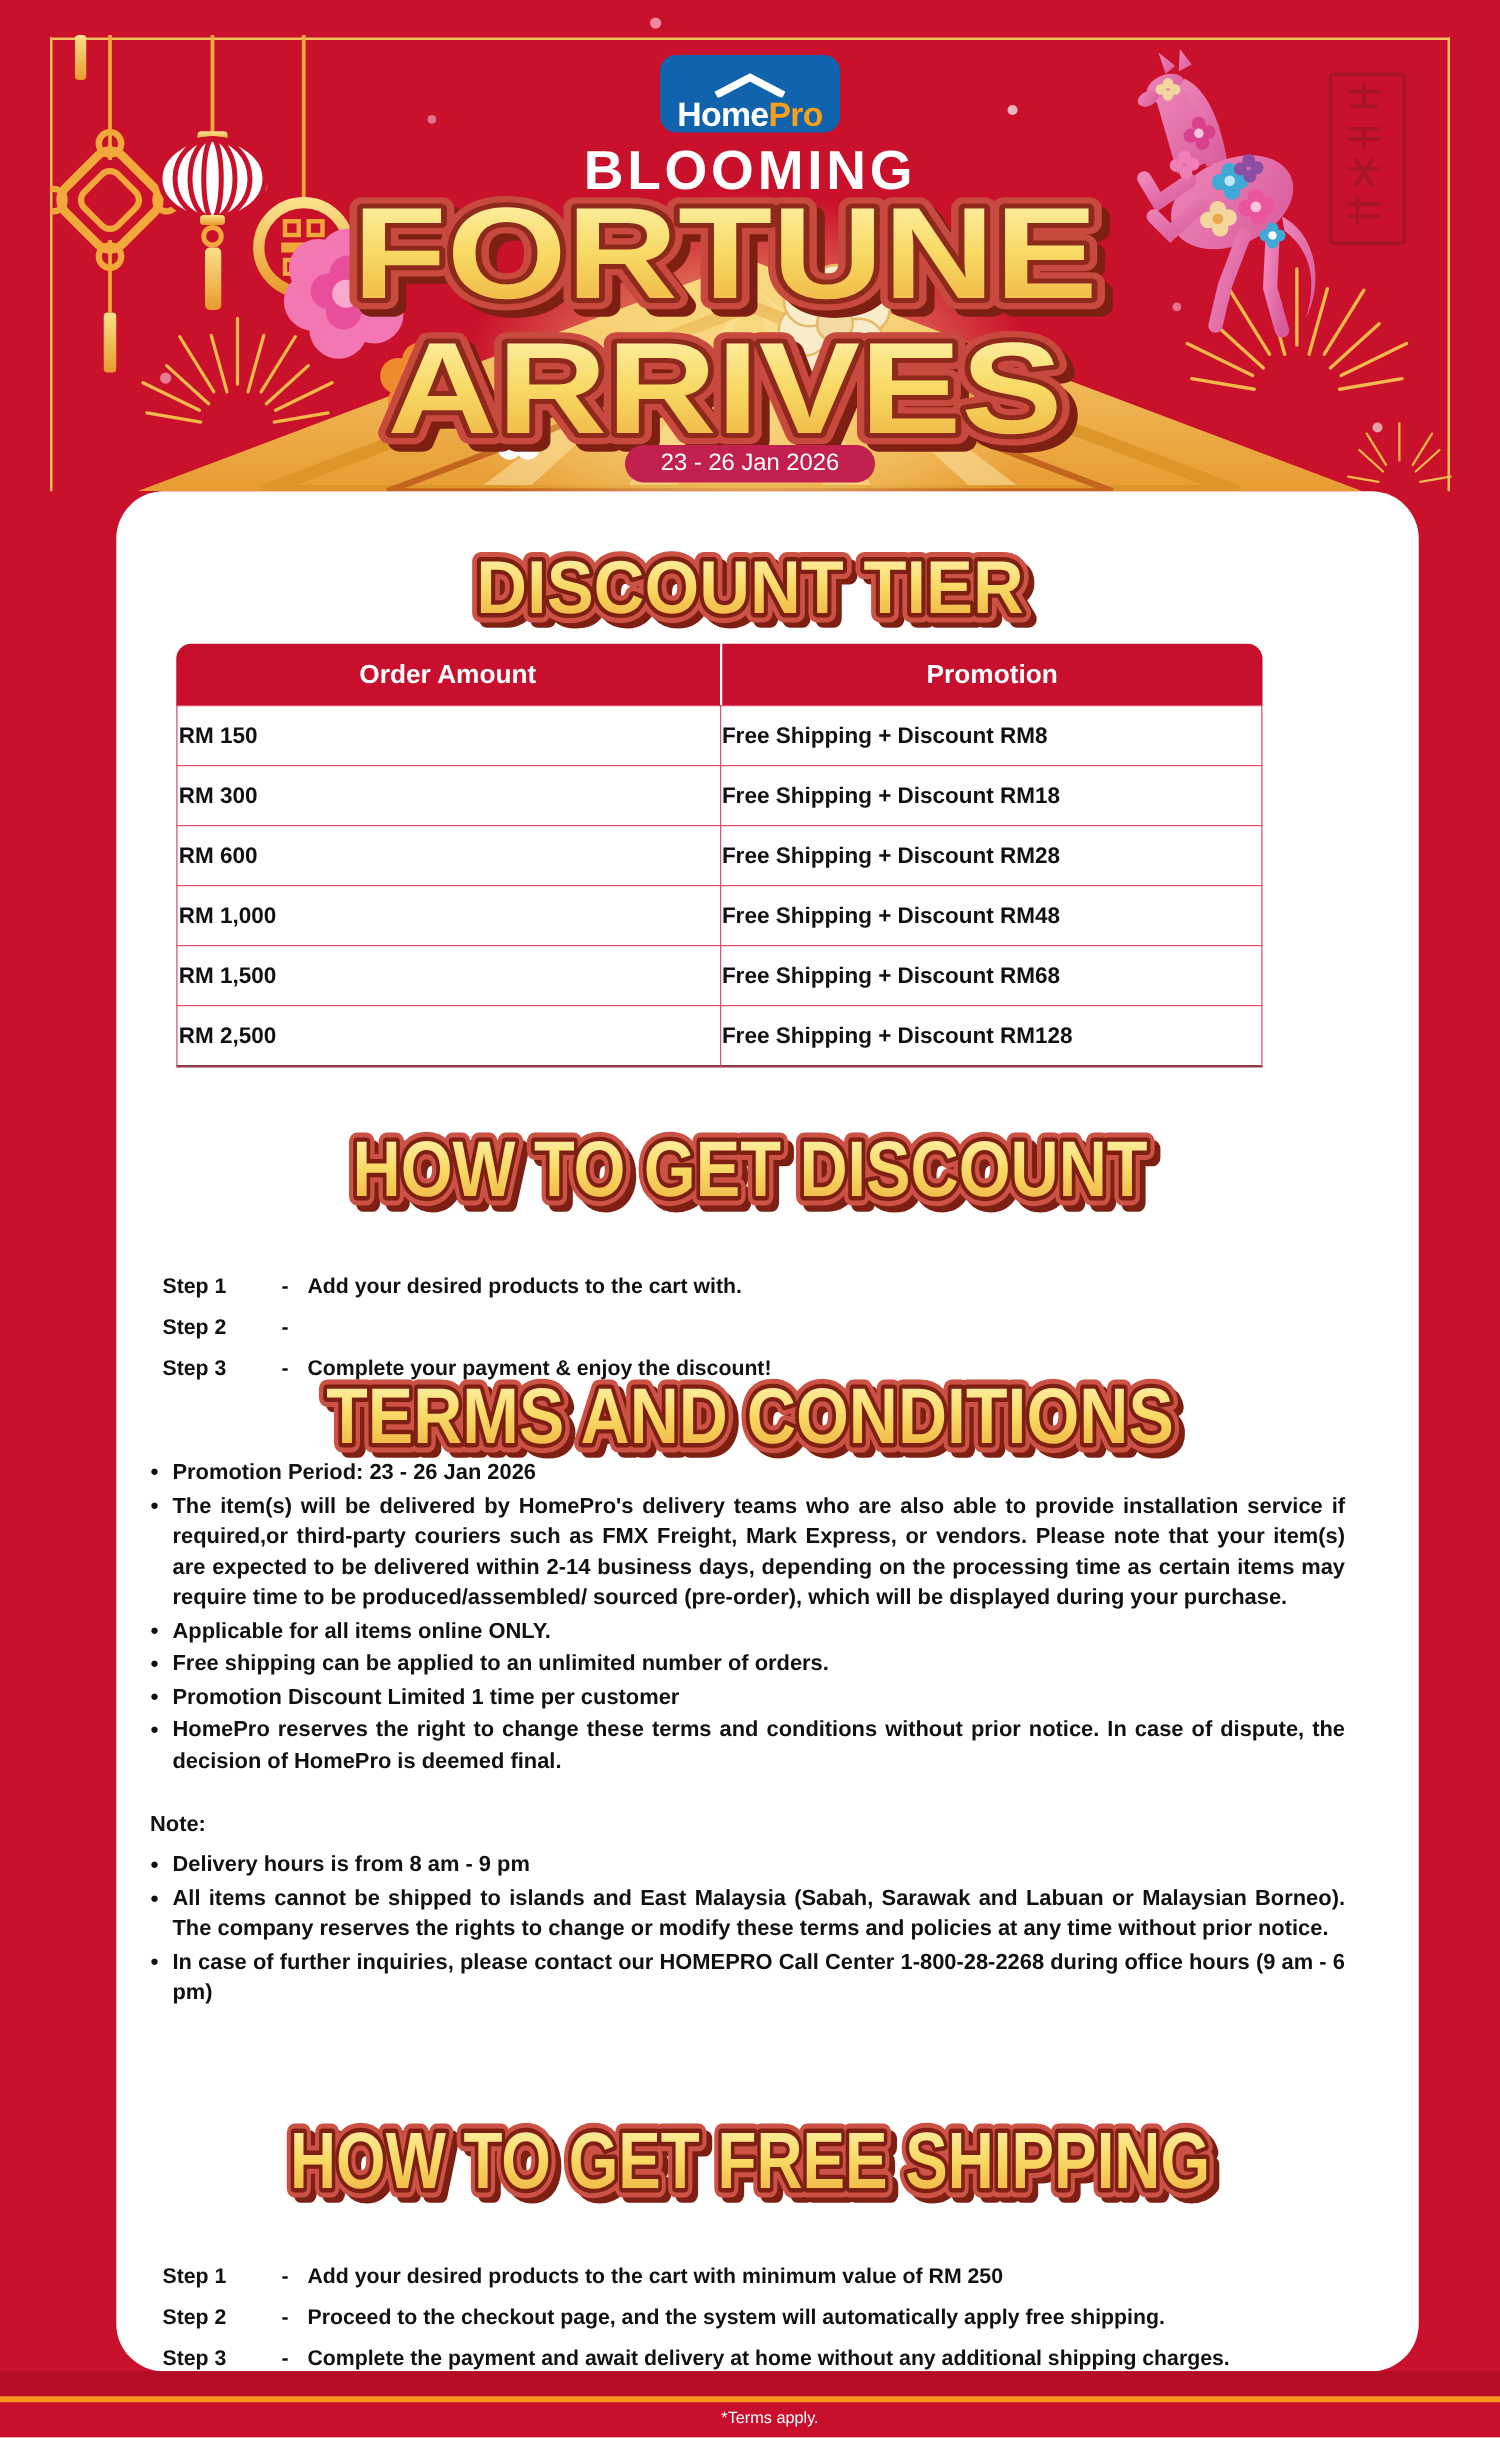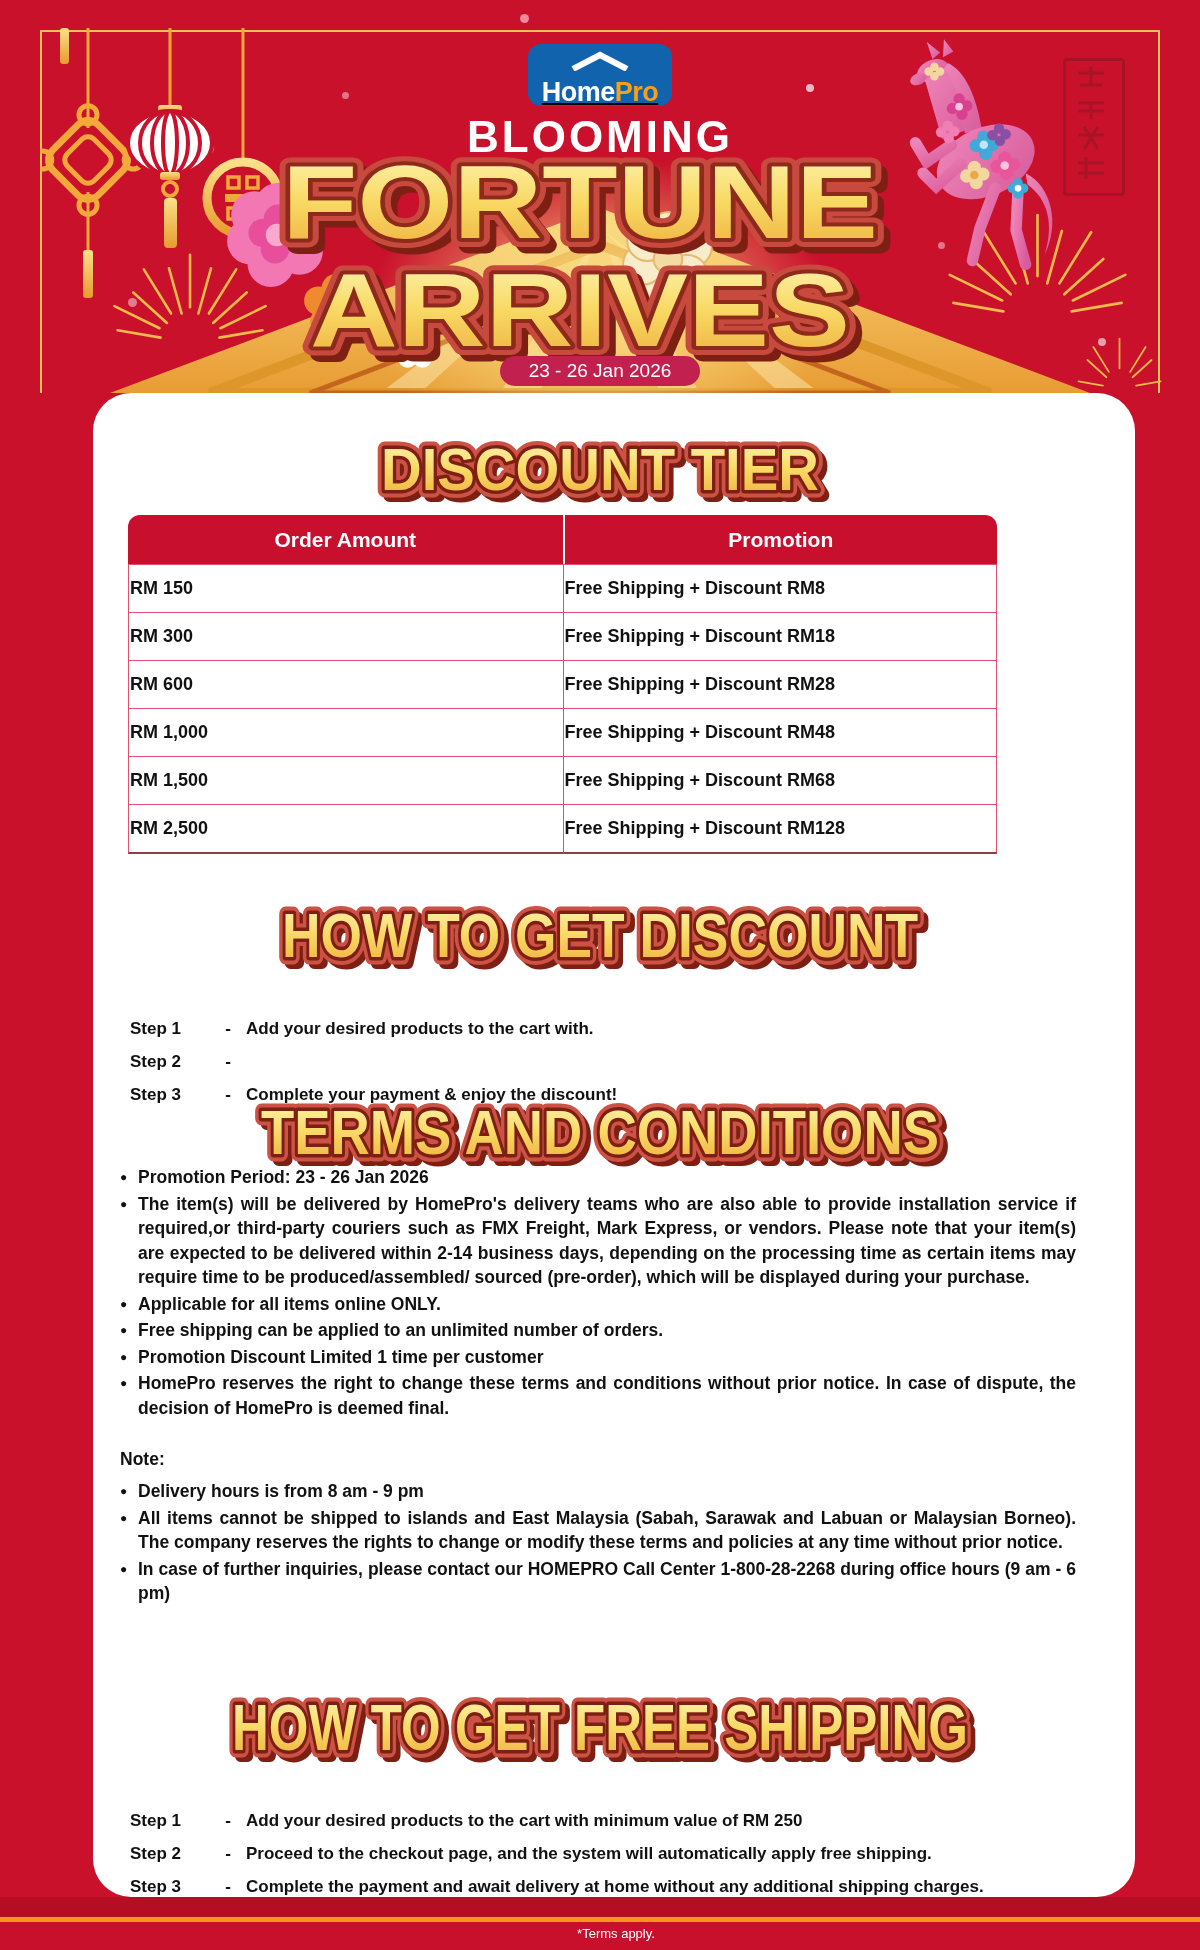--- a/index.html
+++ b/index.html
@@ -18,35 +18,35 @@
   svg.fancy text{font-family:"Liberation Sans","DejaVu Sans",sans-serif;font-weight:bold;
       text-anchor:middle;}
   .t-depth{fill:#7E1F14;stroke:#7E1F14;stroke-width:14px;stroke-linejoin:round;}
   .t-rim{fill:none;stroke:#CB5244;stroke-width:15px;stroke-linejoin:round;}
   .t-front{fill:url(#goldgrad);stroke:#7E1F14;stroke-width:7px;paint-order:stroke;stroke-linejoin:round;}
   .tt-depth{fill:#7E1F14;stroke:#7E1F14;stroke-width:17px;stroke-linejoin:round;}
   .tt-rim{fill:none;stroke:#C84A3F;stroke-width:18px;stroke-linejoin:round;}
   .tt-front{fill:url(#goldgrad);stroke:#8E2A1C;stroke-width:8px;paint-order:stroke;stroke-linejoin:round;}
   
   .logo{position:absolute;left:528px;top:44px;width:144px;height:62px;background:#1263AE;
-      border-radius:13px;display:flex;flex-direction:column;align-items:center;justify-content:space-between;text-decoration:underline;}
+      border-radius:13px;display:flex;flex-direction:column;align-items:center;justify-content:flex-end;}
   .logo-roof{margin-top:7px;}
   .logo-text{display:flex;line-height:1;font-weight:bold;font-size:27px;letter-spacing:-.5px;margin-top:1px;}
   .logo-home{color:#FFFFFF;} .logo-pro{color:#F6A01A;}
   .tagline{position:absolute;left:0;top:112px;width:1200px;text-align:center;color:#FFFFFF;
       font-size:44px;font-weight:bold;letter-spacing:3px;}
   .date-badge{position:absolute;left:500px;top:356px;width:200px;height:30px;border-radius:16px;
       background:#C2204E;color:#fff;font-weight:normal;font-size:19px;text-align:center;line-height:30px;}
   .seal{position:absolute;left:1063px;top:58px;width:56px;height:132px;border:3px solid rgba(158,21,38,.85);
       border-radius:4px;}
   
   .card{position:absolute;left:93px;top:393px;width:1014px;height:1504px;background:#FFFFFF;
       border-radius:38px;padding-left:28px;}
   
-  .tier-table{position:absolute;left:35px;top:122px;width:869px;border-collapse:separate;border-spacing:0;}
+  .tier-table{position:absolute;left:48px;top:122px;width:869px;border-collapse:separate;border-spacing:0;}
   .tier-table th{background:#C8102E;color:#fff;font-size:21px;font-weight:bold;height:47px;width:50%;}
   .tier-table th:first-child{border-top-left-radius:12px;}
   .tier-table th:last-child{border-top-right-radius:12px;border-left:2px solid #fff;}
   .tier-table td{height:45px;text-align:left;font-size:18px;font-weight:bold;color:#111;
       border-top:1.5px solid #E2506B;}
   .tier-table td:first-child{border-left:1.5px solid #E2506B;}
   .tier-table td:last-child{border-left:1.5px solid #E2506B;border-right:1.5px solid #E2506B;margin-top:12px;}
   .tier-table tr:last-child td{border-bottom:2.5px solid #8F3D46;}
   
   .steps{position:absolute;left:37px;width:945px;margin-top:36px;}

